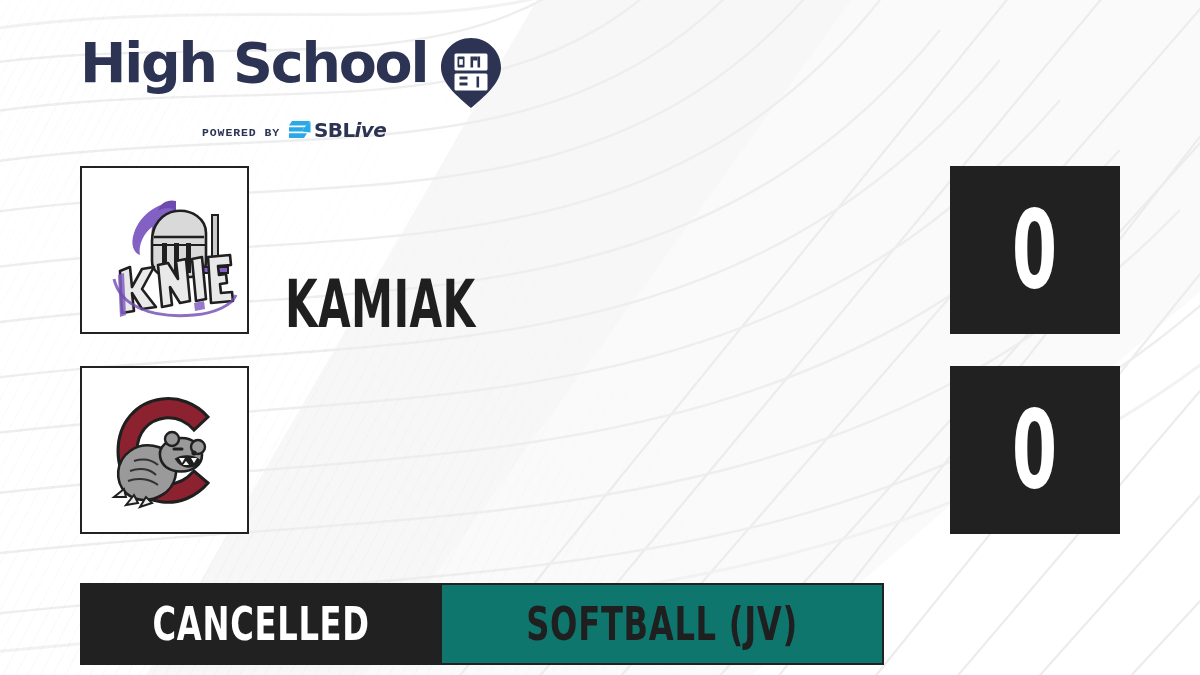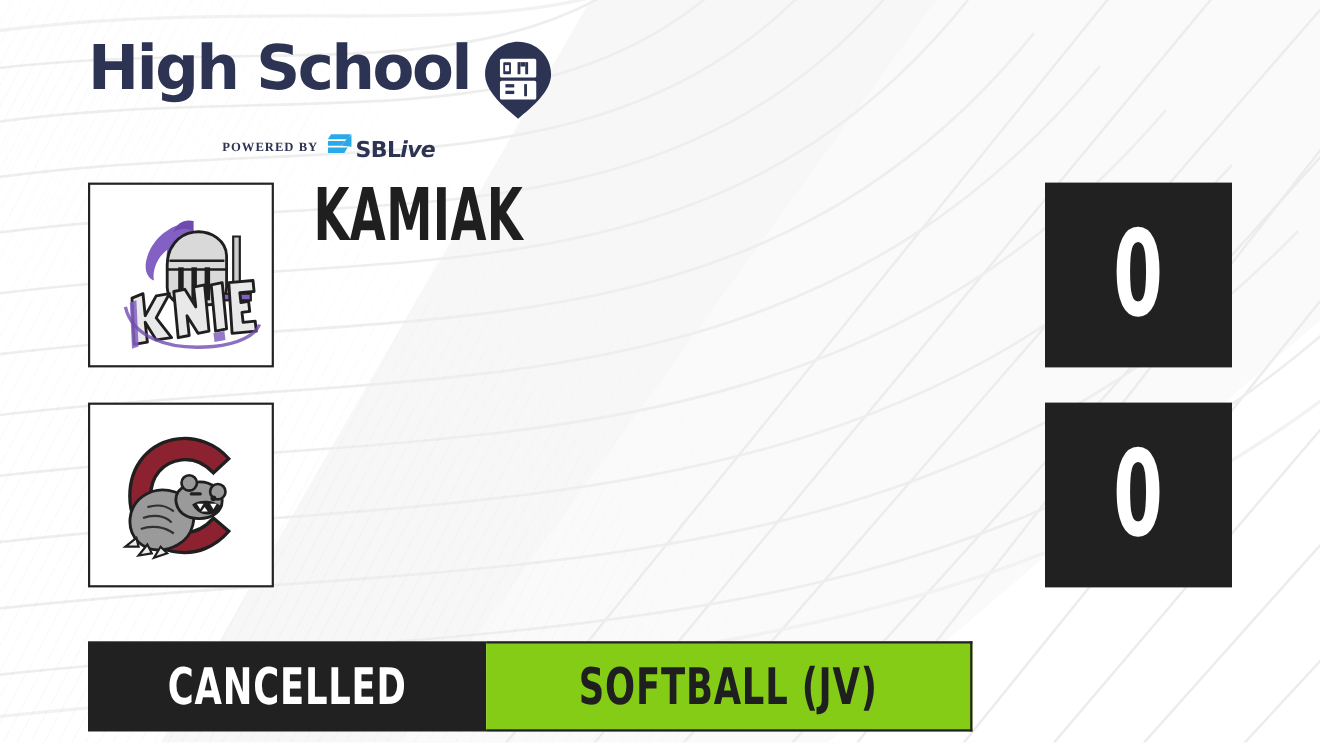--- a/index.html
+++ b/index.html
@@ -75,27 +75,27 @@
 
   .brand-pin { margin-left: 9px; margin-top: 1px; }
 
   .powered {
     display: flex;
     align-items: center;
     margin-top: 7px;
     margin-left: 122px;
   }
   .powered-label {
-    font-family: Liberation Serif, serif;
+    font-family: Liberation Mono, monospace;
     font-weight: bold;
     font-size: 11.5px;
     letter-spacing: 0.9px;
     color: #2c3353;
   }
-  .sblive { display: flex; align-items: flex-end; margin-left: 9px; }
+  .sblive { display: flex; align-items: flex-start; margin-left: 9px; }
   .sblive-mark { margin-right: 3px; }
   .sblive-word {
     font-family: "DejaVu Sans", sans-serif;
     font-weight: bold;
     font-size: 20px;
     letter-spacing: -0.6px;
     color: #2c3353;
     line-height: 1;
   }
   .sblive-word .ital { font-style: italic; }
@@ -118,21 +118,21 @@
   }
   .logo-box svg { display: block; }
 
   .team-text {
     position: absolute;
     left: 205px;
     top: 0;
     height: 168px;
     display: flex;
     flex-direction: column;
-    justify-content: flex-start;
+    justify-content: flex-end;
   }
 
   .team-name {
     font-family: "DejaVu Sans", sans-serif;
     font-weight: bold;
     font-size: 66px;
     line-height: 0.9;
     letter-spacing: 0.5px;
     color: #1f1f1f;
     transform: scaleX(0.64);
@@ -194,21 +194,21 @@
     font-weight: bold;
     font-size: 46px;
     line-height: 1;
     color: #ffffff;
     transform: scaleX(0.70);
     transform-origin: center center;
     letter-spacing: 1px;
     white-space: nowrap;
   }
   .sport-chip {
-    background: #84cc16;
+    background: #0f766e;
     border: 2px solid #222222;
     border-left: none;
     display: flex;
     align-items: center;
     justify-content: center;
     padding: 0 26px;
   }
   .sport-chip-text {
     font-family: "DejaVu Sans", sans-serif;
     font-weight: bold;

